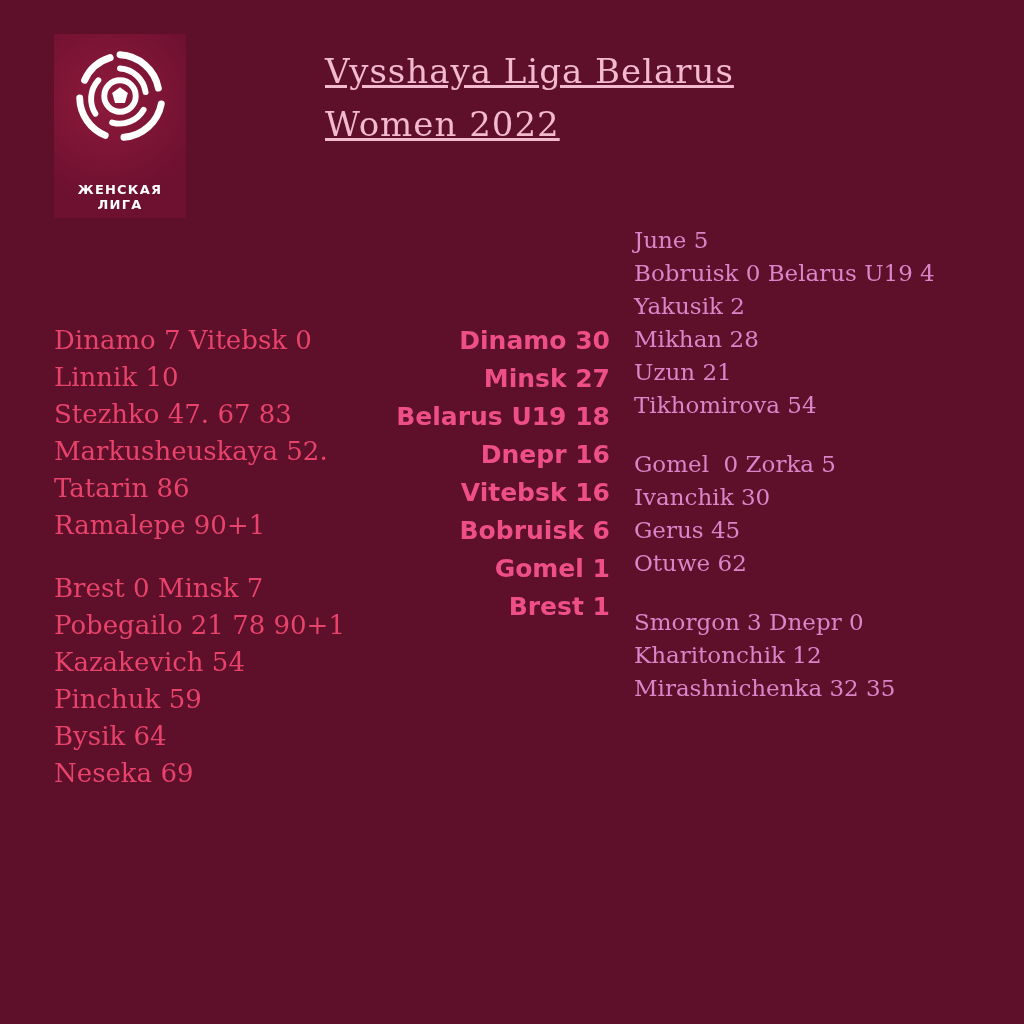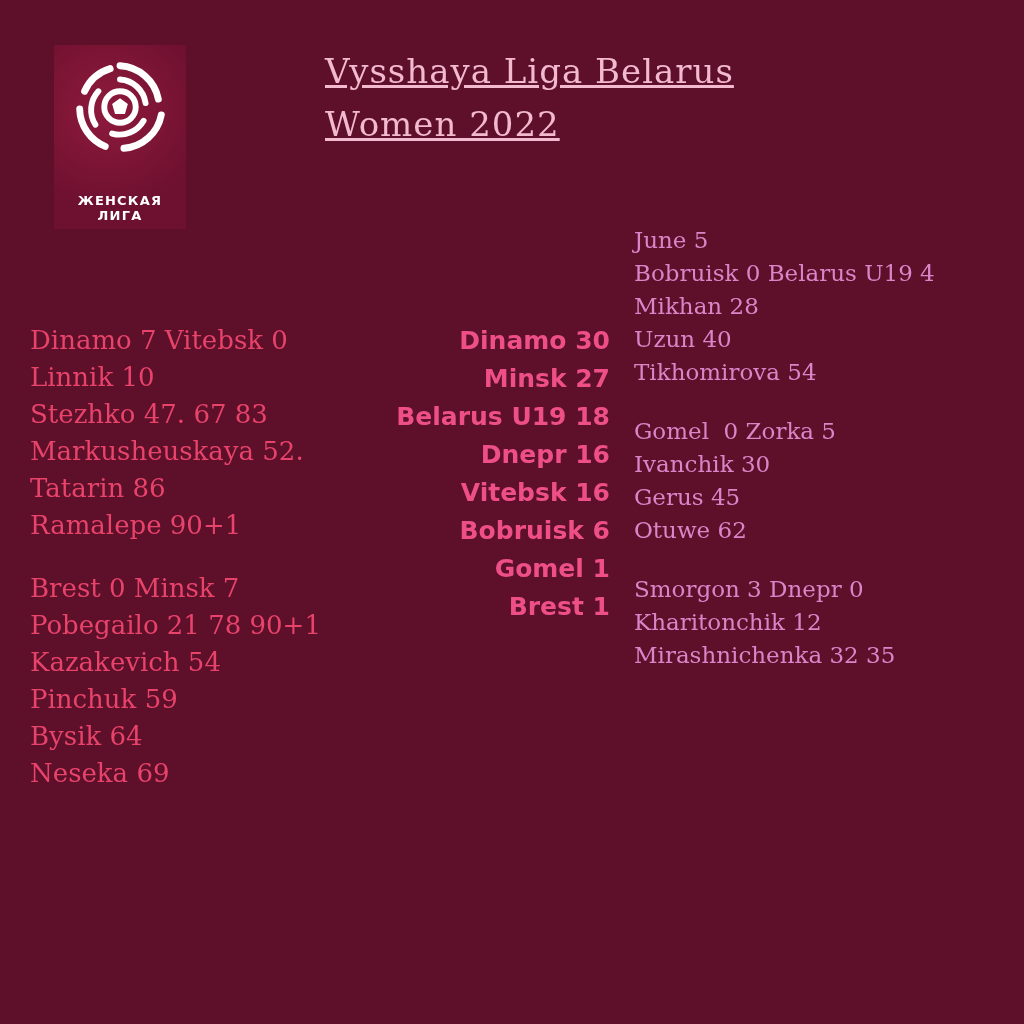--- a/index.html
+++ b/index.html
@@ -17,21 +17,21 @@
   .page {
     position: relative;
     width: 1024px;
     height: 1024px;
   }
 
   
   .logo {
     position: absolute;
     left: 54px;
-    top: 45px;
+    top: 34px;
     width: 132px;
     height: 184px;
     background: #7a1433;
     background-image: radial-gradient(circle at 40% 35%, #8e1a3c 0%, #6e1030 70%);
     overflow: hidden;
   }
   .logo-swirl {
     position: absolute;
     left: 50%;
     top: 62px;
@@ -64,21 +64,21 @@
     line-height: 53px;
     letter-spacing: 1px;
     white-space: pre-line;
     text-decoration: underline;
   }
 
   
   .col {
     position: absolute;
   }
-  .col-left  { left: 30px;  top: 322px; width: 320px; }
+  .col-left  { left: 54px;  top: 322px; width: 320px; }
   .col-mid   { left: 380px; top: 322px; width: 230px; }
   .col-right { left: 634px; top: 224px; width: 370px; }
 
   .block { margin-bottom: 26px; }
   .block:last-child { margin-bottom: 0; }
 
   .line {
     font-size: 26px;
     line-height: 37px;
     white-space: pre;
@@ -160,22 +160,23 @@
       <div class="line">Bobruisk 6</div>
       <div class="line">Gomel 1</div>
       <div class="line">Brest 1</div>
     </div>
   </div>
 
   <div class="col col-right">
     <div class="block">
       <div class="line">June 5</div>
       <div class="line">Bobruisk 0 Belarus U19 4</div>
+      <div class="line">Yakusik 2</div>
       <div class="line">Mikhan 28</div>
-      <div class="line">Uzun 40</div>
+      <div class="line">Uzun 21</div>
       <div class="line">Tikhomirova 54</div>
     </div>
     <div class="block">
       <div class="line">Gomel  0 Zorka 5</div>
       <div class="line">Ivanchik 30</div>
       <div class="line">Gerus 45</div>
       <div class="line">Otuwe 62</div>
     </div>
     <div class="block">
       <div class="line">Smorgon 3 Dnepr 0</div>

